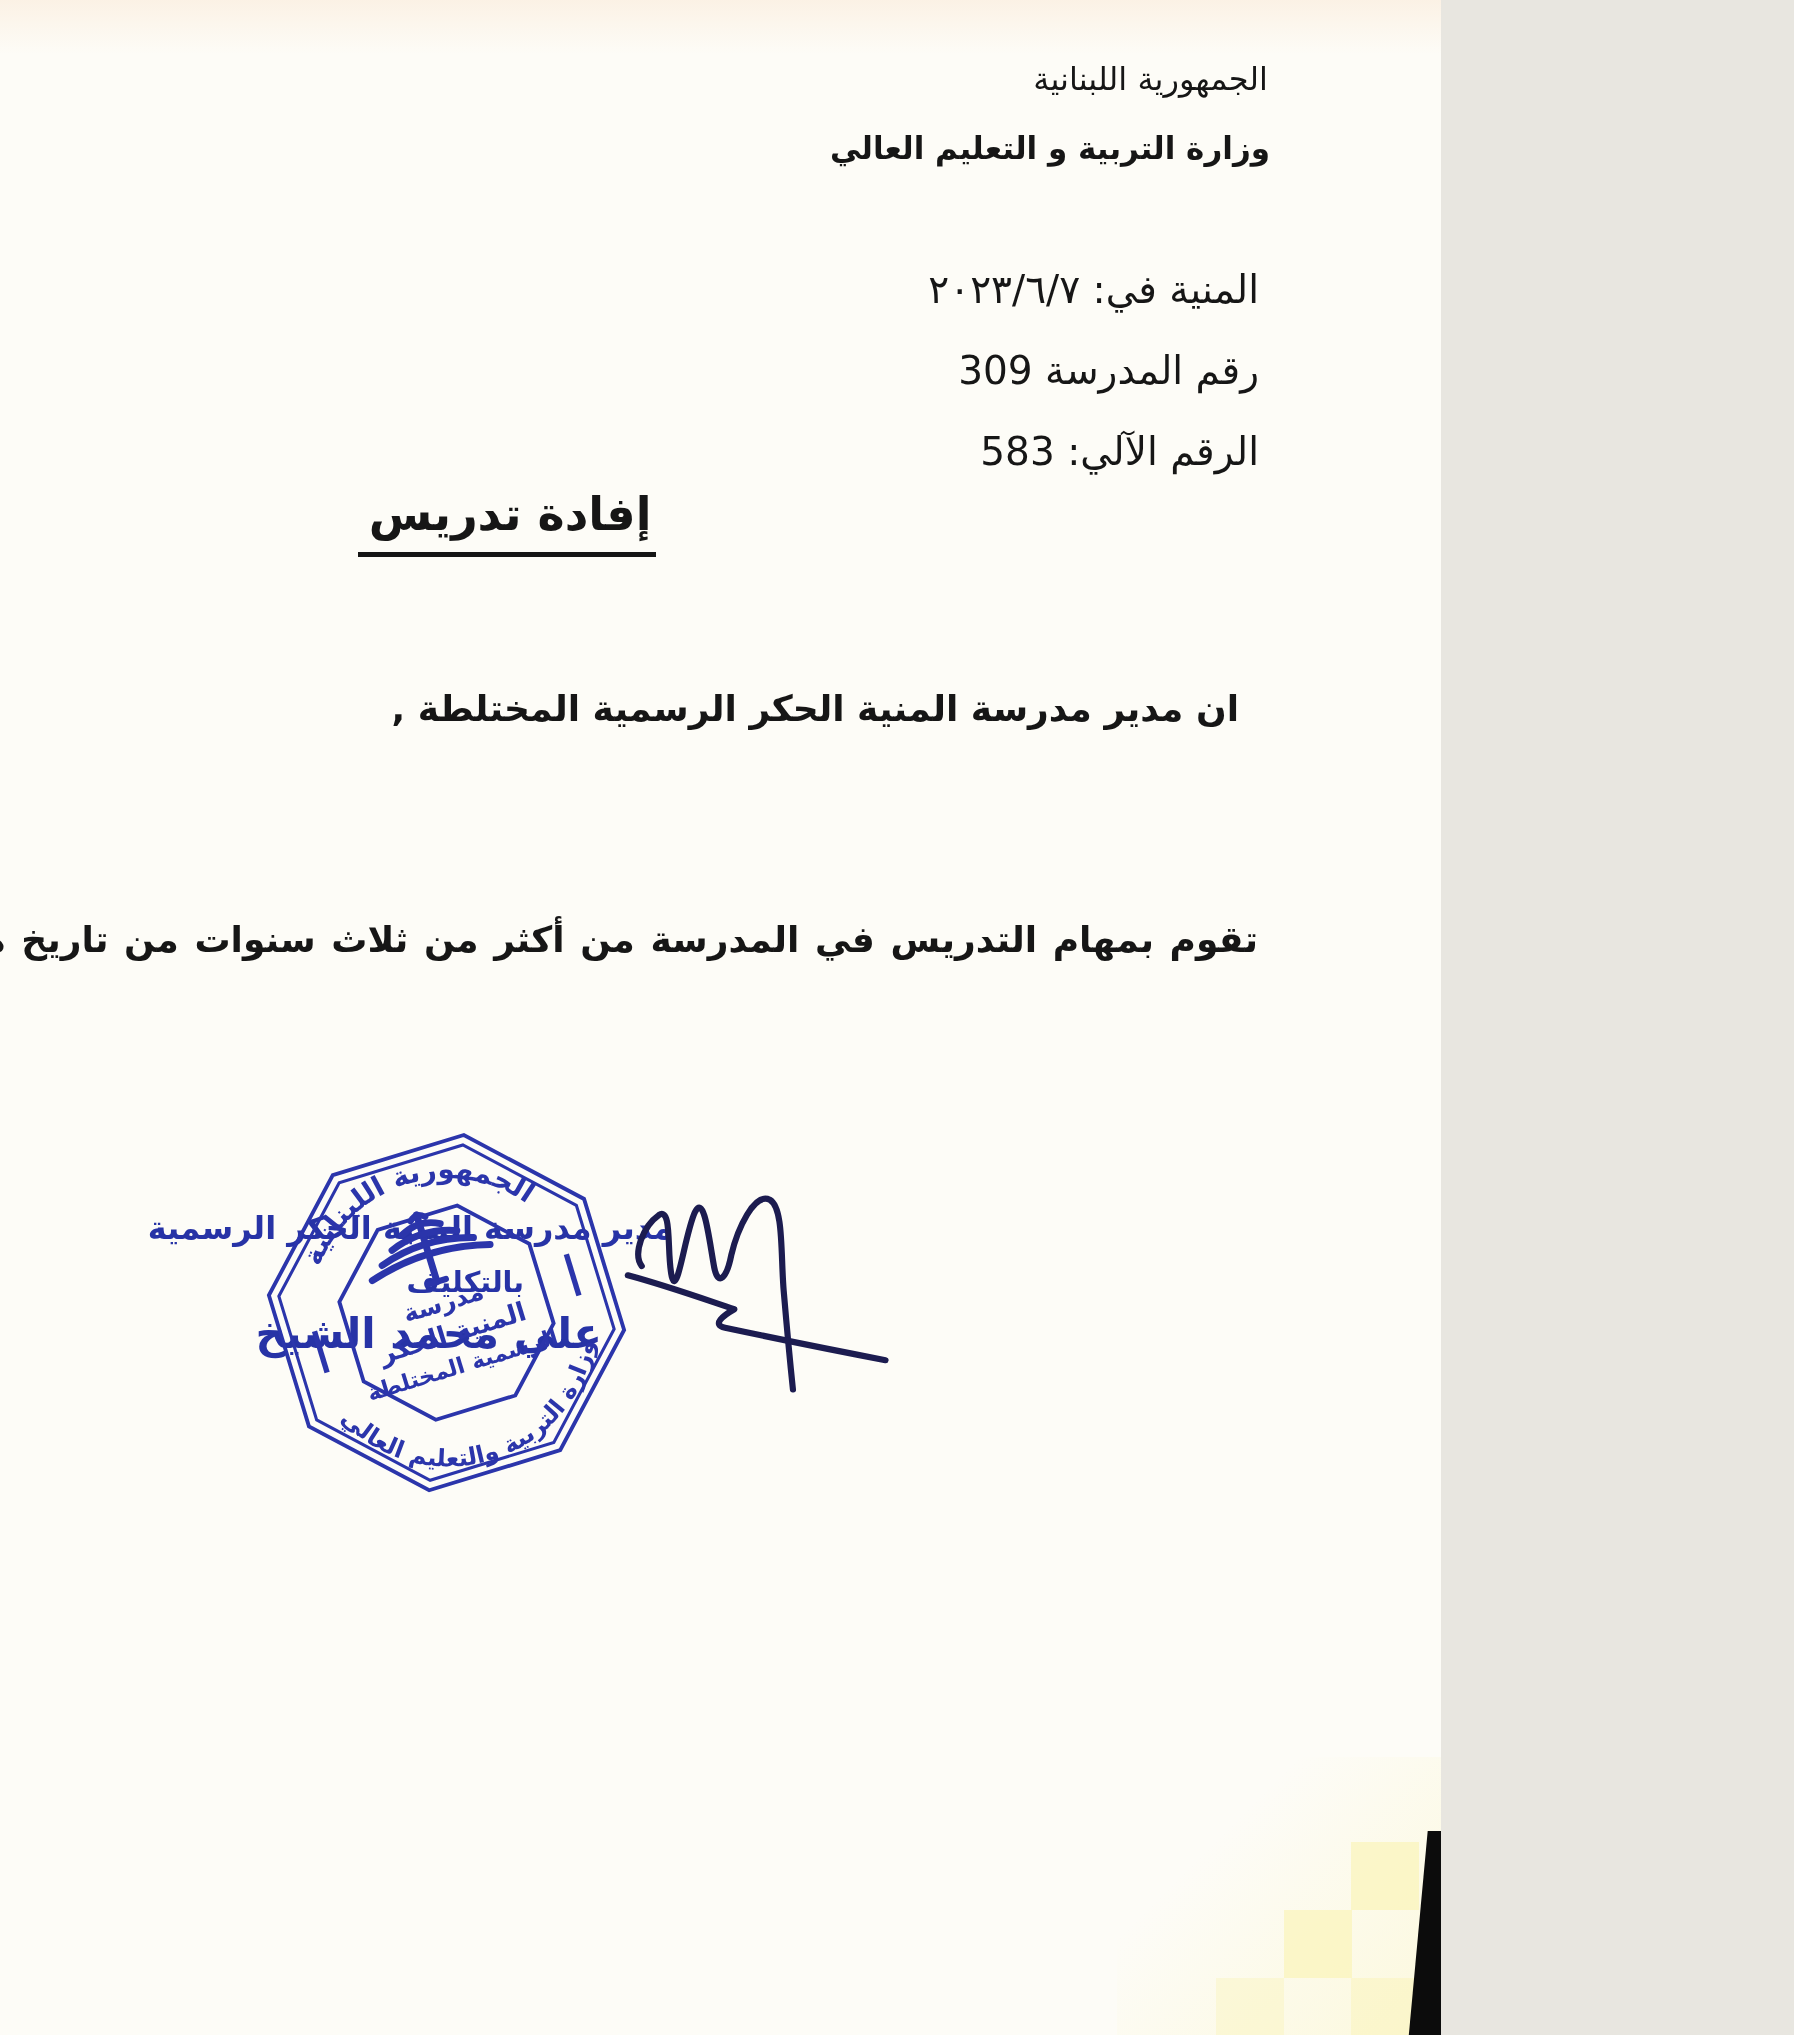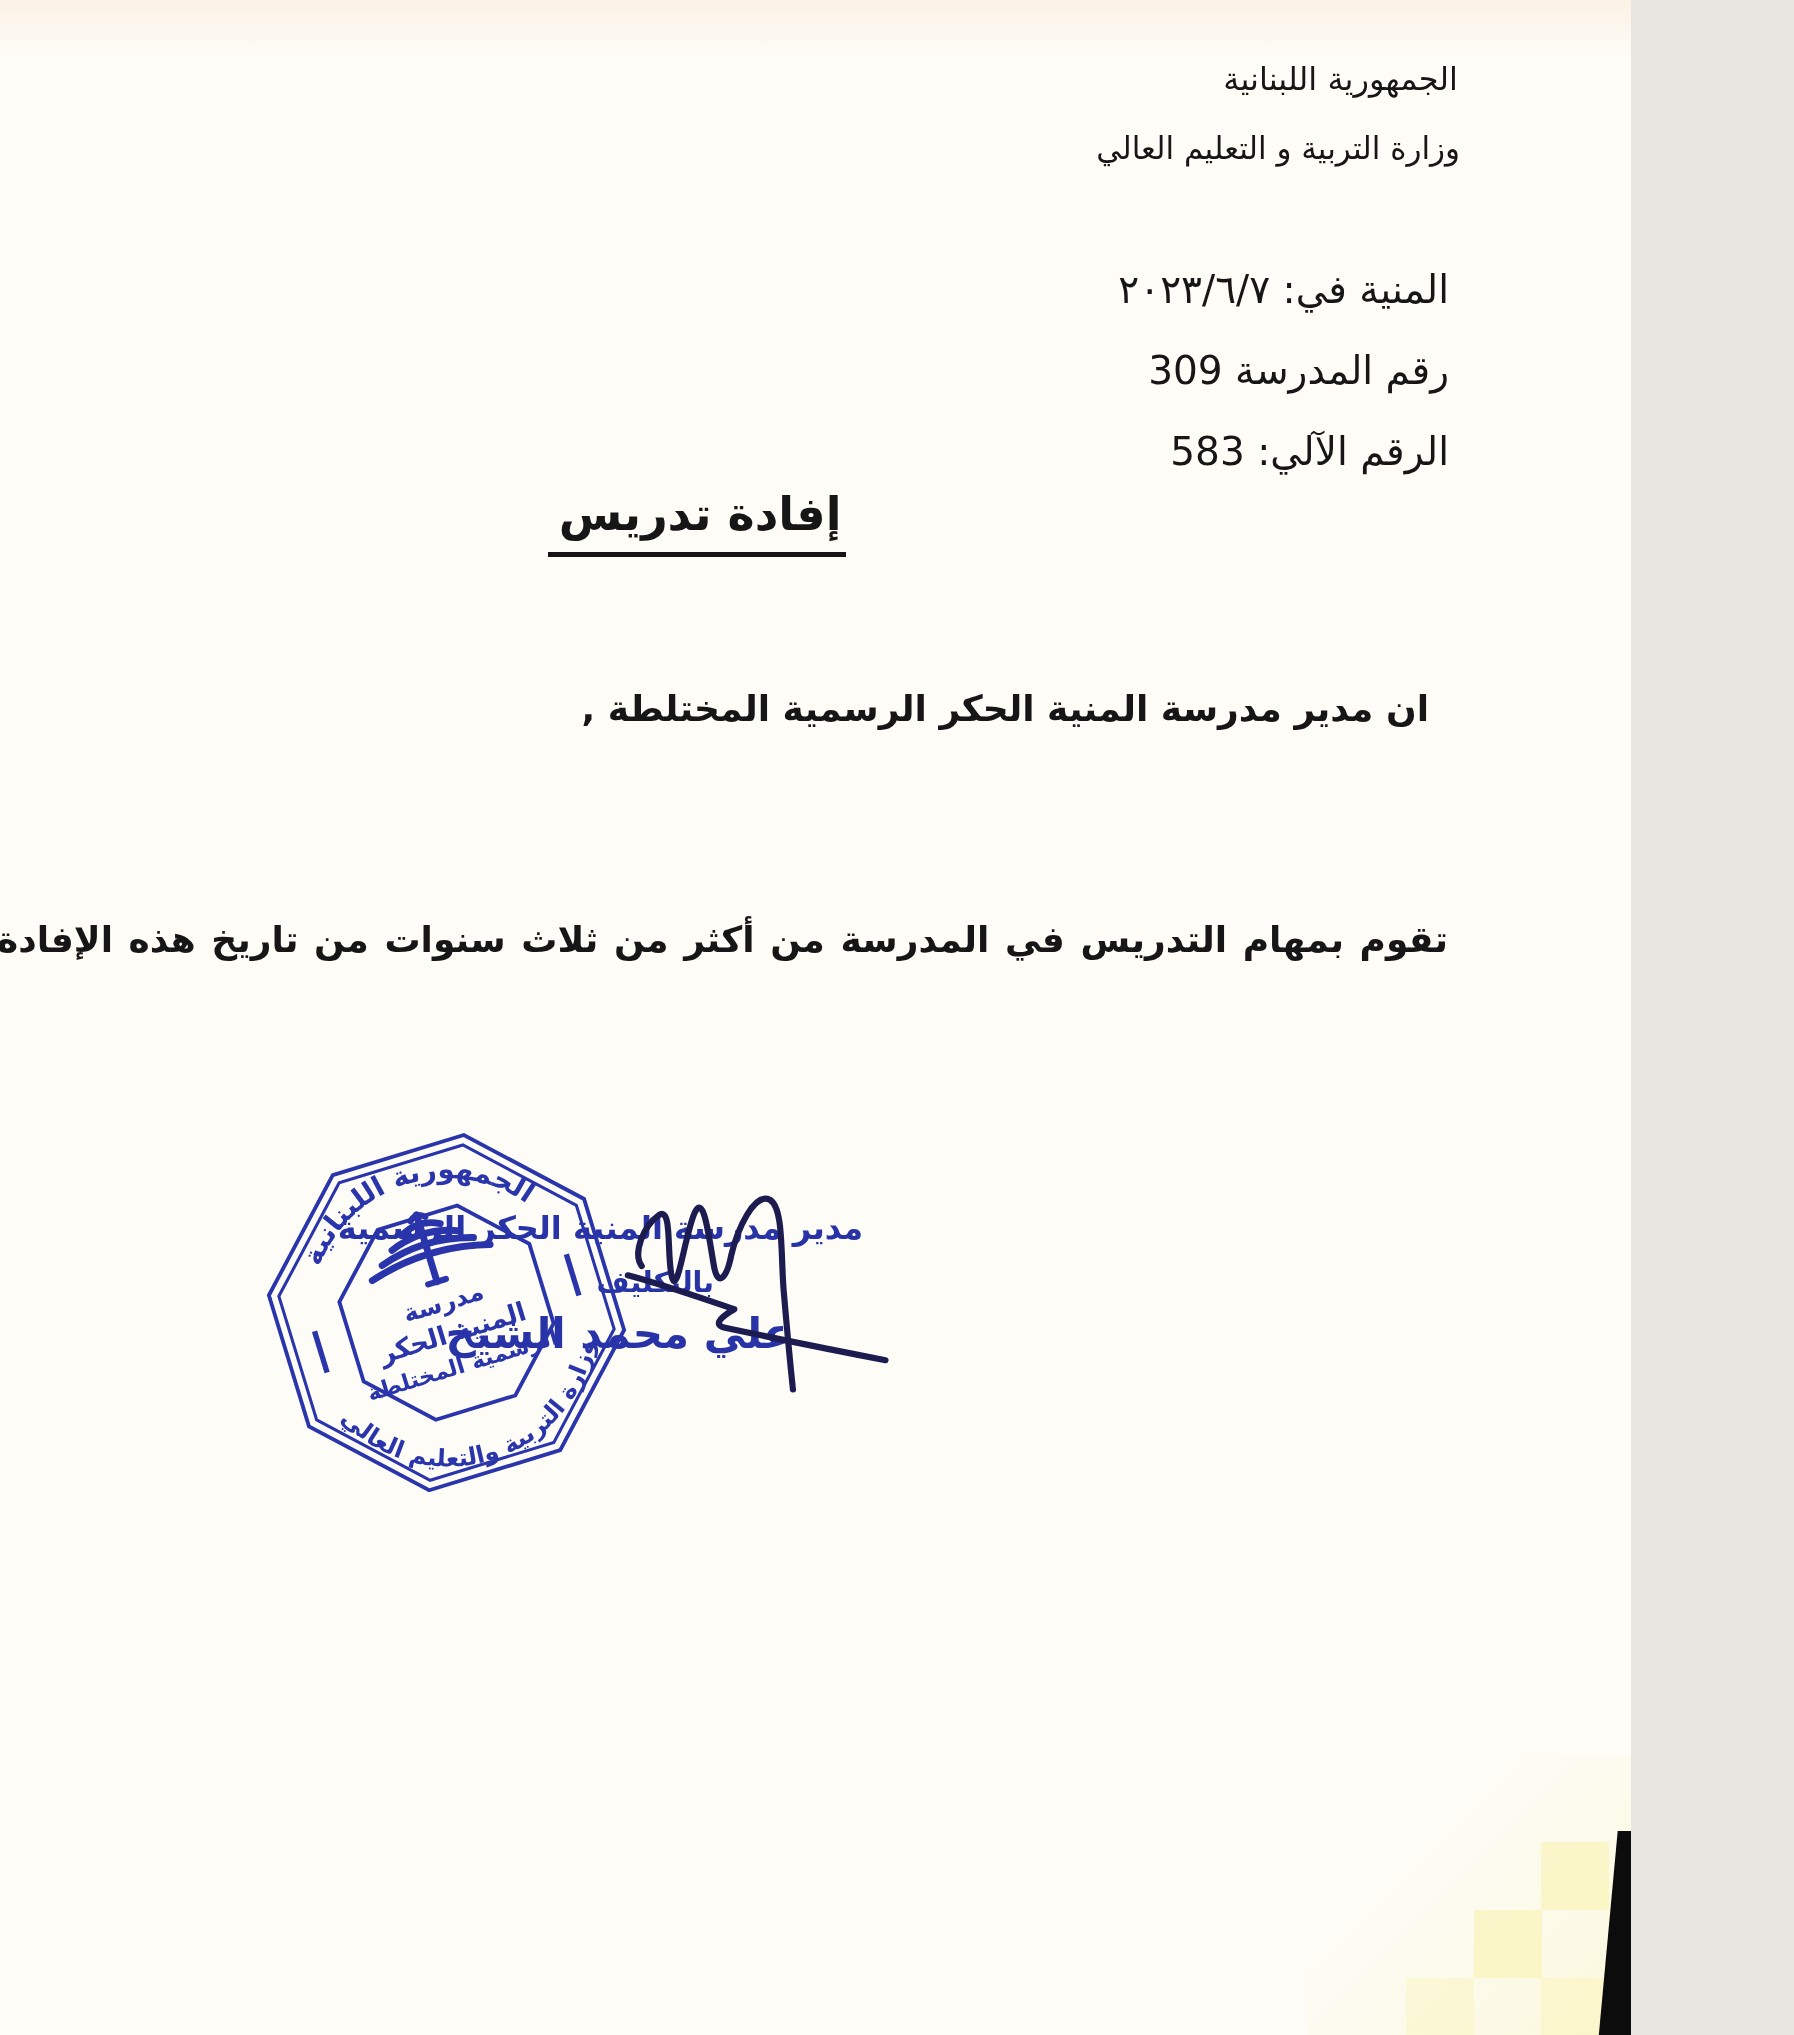--- a/index.html
+++ b/index.html
@@ -6,41 +6,41 @@
     --page-bg:#fdfcf7;
     --text-black:#161616;
     --stamp-blue:#2b35ab;
     --sig-blue:#2733a6;
     --ink-navy:#1c1c50;
   }
   *{box-sizing:border-box;margin:0;padding:0;}
   html,body{background:#e8e6e0;}
   .page{
     position:relative;
-    width:1631px;height:2035px;
+    width:1441px;height:2035px;
     background:var(--page-bg);
     overflow:hidden;
     font-family:"DejaVu Sans","Liberation Sans",sans-serif;
     color:var(--text-black);
   }
   .rtl{direction:rtl;unicode-bidi:embed;white-space:nowrap;}
   .abs{position:absolute;}
 
   
   .top-tint{left:0;top:0;width:100%;height:54px;
     background:linear-gradient(to bottom,rgba(250,233,214,0.55),rgba(250,233,214,0));}
   .corner-wash{right:0;bottom:0;width:324px;height:278px;
     background:linear-gradient(315deg,rgba(250,242,170,0.35),rgba(250,242,170,0) 70%);}
   .check-sq{background:rgba(249,242,166,0.5);}
   .black-wedge{right:0;bottom:0;width:35px;height:204px;background:#0c0c0c;
     clip-path:polygon(62% 0,100% 0,100% 100%,8% 100%);}
 
   
   .hdr1{top:60px;right:173px;font-size:32px;font-weight:500;}
-  .hdr2{top:130px;right:171px;font-size:31px;font-weight:400;}
+  .hdr2{top:130px;right:171px;font-size:31px;font-weight:700;}
 
   
   .meta1{top:267px;right:182px;font-size:39px;font-weight:500;}
   .meta2{top:348px;right:182px;font-size:39px;font-weight:500;}
   .meta3{top:429px;right:182px;font-size:39px;font-weight:500;}
 
   
   .title{top:487px;right:785px;font-size:46px;font-weight:700;
     border-bottom:5.4px solid #151515;padding:0 4.6px 10.8px 10.8px;}
 

